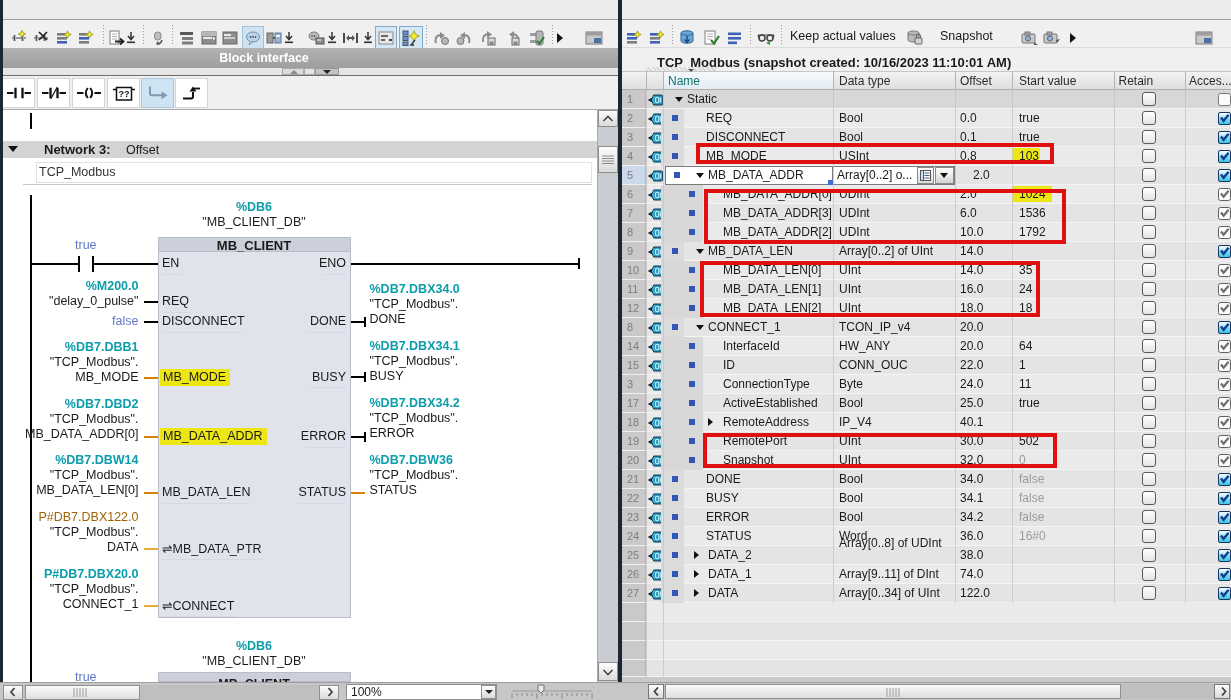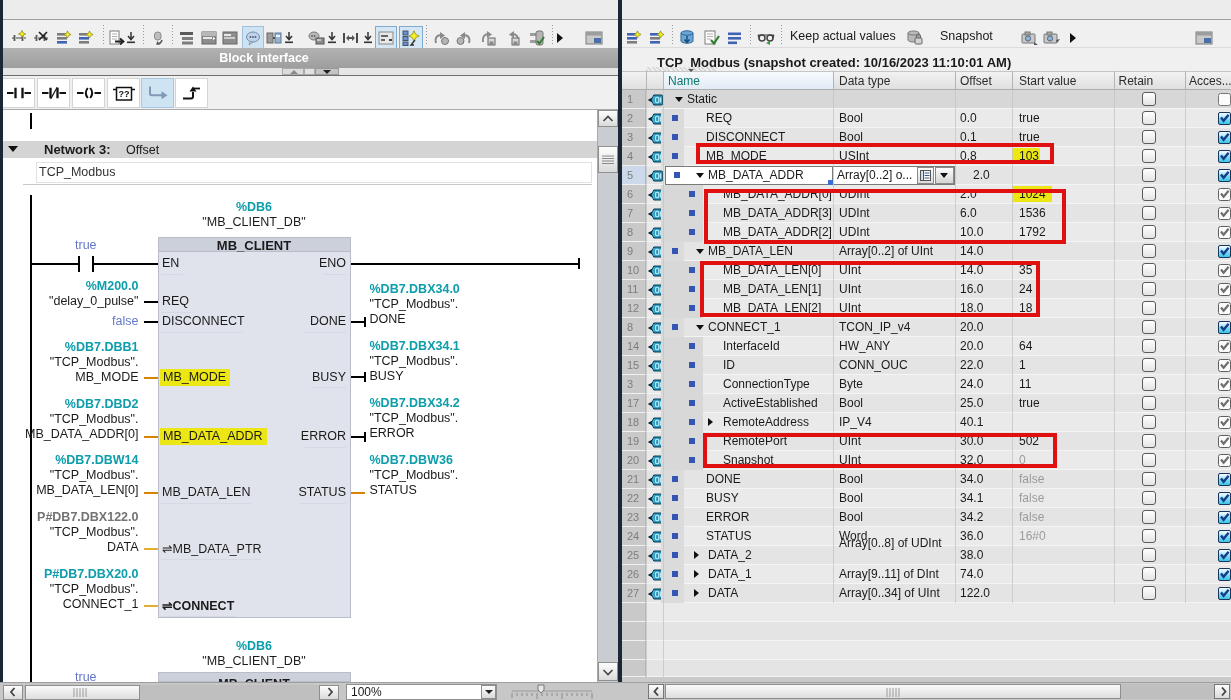--- a/index.html
+++ b/index.html
@@ -237,21 +237,21 @@
 <div class="abs lad" style="left:159.0px;top:184.0px;line-height:15px;">REQ</div>
 <div class="abs lad" style="left:159.0px;top:204.0px;line-height:15px;">DISCONNECT</div>
 <div class="abs lad" style="right:251.0px;top:204.0px;line-height:15px;white-space:nowrap;">DONE</div>
 <div class="abs lad" style="left:157.0px;top:259.0px;background:#ece614;padding:1px 4px 1px 3px;line-height:15px">MB_MODE</div>
 <div class="abs lad" style="right:251.0px;top:259.5px;line-height:15px;white-space:nowrap;">BUSY</div>
 <div class="abs lad" style="left:157.0px;top:318.0px;background:#ece614;padding:1px 4px 1px 3px;line-height:15px">MB_DATA_ADDR</div>
 <div class="abs lad" style="right:251.0px;top:319.0px;line-height:15px;white-space:nowrap;">ERROR</div>
 <div class="abs lad" style="left:159.0px;top:375.0px;line-height:15px;">MB_DATA_LEN</div>
 <div class="abs lad" style="right:251.0px;top:375.0px;line-height:15px;white-space:nowrap;">STATUS</div>
 <div class="abs lad" style="left:159.0px;top:431.5px;line-height:15px;">⇌MB_DATA_PTR</div>
-<div class="abs lad" style="left:159.0px;top:488.5px;line-height:15px;font-weight:bold;">⇌CONNECT</div>
+<div class="abs lad" style="left:159.0px;top:488.5px;line-height:15px;">⇌CONNECT</div>
 <div class="abs" style="left:140.5px;top:190.5px;width:14px;height:2px;background:#000"></div>
 <div class="abs" style="left:140.5px;top:210.5px;width:14px;height:2px;background:#000"></div>
 <div class="abs" style="left:140.5px;top:266.5px;width:14px;height:2px;background:#d98200"></div>
 <div class="abs" style="left:140.5px;top:325.5px;width:14px;height:2px;background:#d98200"></div>
 <div class="abs" style="left:140.5px;top:381.5px;width:14px;height:2px;background:#d98200"></div>
 <div class="abs" style="left:140.5px;top:438px;width:14px;height:2px;background:#e5ae33"></div>
 <div class="abs" style="left:140.5px;top:495px;width:14px;height:2px;background:#e5ae33"></div>
 <div class="abs" style="left:347.5px;top:210.5px;width:14px;height:2px;background:#000"></div>
 <div class="abs" style="left:361.0px;top:206.5px;width:2px;height:10px;background:#000"></div>
 <div class="abs" style="left:347.5px;top:266px;width:14px;height:2px;background:#000"></div>
@@ -264,21 +264,21 @@
 <div class="abs lad" style="right:458.5px;top:204.0px;line-height:15px;white-space:nowrap;color:#6377c9">false</div>
 <div class="abs lad" style="right:458.5px;top:230.0px;line-height:15px;white-space:nowrap;color:#0d9dab;font-weight:bold">%DB7.DBB1</div>
 <div class="abs lad" style="right:458.5px;top:245.0px;line-height:15px;white-space:nowrap;">"TCP_Modbus".</div>
 <div class="abs lad" style="right:458.5px;top:260.0px;line-height:15px;white-space:nowrap;">MB_MODE</div>
 <div class="abs lad" style="right:458.5px;top:286.5px;line-height:15px;white-space:nowrap;color:#0d9dab;font-weight:bold">%DB7.DBD2</div>
 <div class="abs lad" style="right:458.5px;top:301.5px;line-height:15px;white-space:nowrap;">"TCP_Modbus".</div>
 <div class="abs lad" style="right:458.5px;top:316.5px;line-height:15px;white-space:nowrap;">MB_DATA_ADDR[0]</div>
 <div class="abs lad" style="right:458.5px;top:343.0px;line-height:15px;white-space:nowrap;color:#0d9dab;font-weight:bold">%DB7.DBW14</div>
 <div class="abs lad" style="right:458.5px;top:358.0px;line-height:15px;white-space:nowrap;">"TCP_Modbus".</div>
 <div class="abs lad" style="right:458.5px;top:373.0px;line-height:15px;white-space:nowrap;">MB_DATA_LEN[0]</div>
-<div class="abs lad" style="right:458.5px;top:400.0px;line-height:15px;white-space:nowrap;color:#737373;font-weight:bold">P#DB7.DBX122.0</div>
+<div class="abs lad" style="right:458.5px;top:400.0px;line-height:15px;white-space:nowrap;color:#a16207;font-weight:normal">P#DB7.DBX122.0</div>
 <div class="abs lad" style="right:458.5px;top:415.0px;line-height:15px;white-space:nowrap;">"TCP_Modbus".</div>
 <div class="abs lad" style="right:458.5px;top:430.0px;line-height:15px;white-space:nowrap;">DATA</div>
 <div class="abs lad" style="right:458.5px;top:456.5px;line-height:15px;white-space:nowrap;color:#0d9dab;font-weight:bold">P#DB7.DBX20.0</div>
 <div class="abs lad" style="right:458.5px;top:471.5px;line-height:15px;white-space:nowrap;">"TCP_Modbus".</div>
 <div class="abs lad" style="right:458.5px;top:486.5px;line-height:15px;white-space:nowrap;">CONNECT_1</div>
 <div class="abs lad" style="left:366.5px;top:172.0px;line-height:15px;color:#0d9dab;font-weight:bold">%DB7.DBX34.0</div>
 <div class="abs lad" style="left:366.5px;top:187.0px;line-height:15px;">"TCP_Modbus".</div>
 <div class="abs lad" style="left:366.5px;top:202.0px;line-height:15px;">DONE</div>
 <div class="abs lad" style="left:366.5px;top:228.5px;line-height:15px;color:#0d9dab;font-weight:bold">%DB7.DBX34.1</div>
 <div class="abs lad" style="left:366.5px;top:243.5px;line-height:15px;">"TCP_Modbus".</div>

